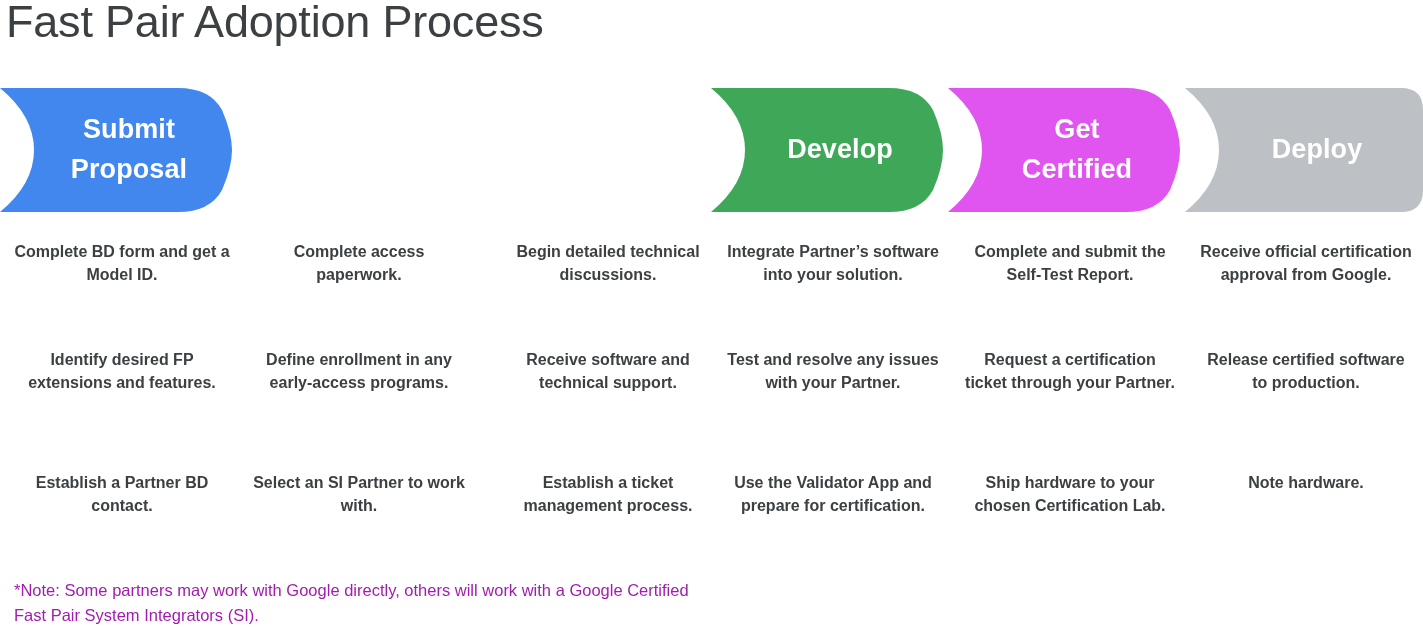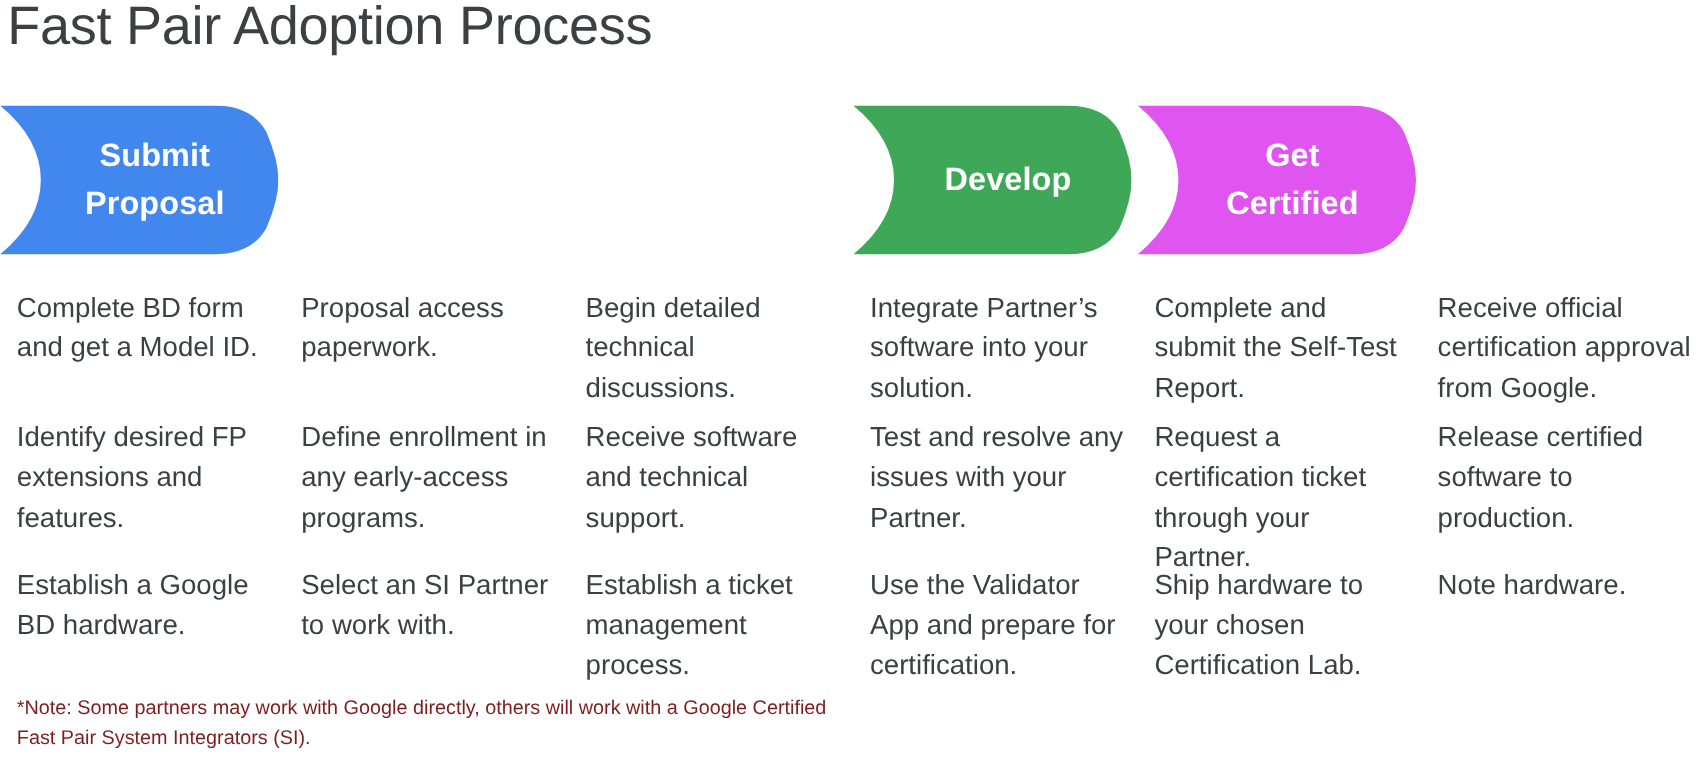--- a/index.html
+++ b/index.html
@@ -65,40 +65,41 @@
     left:0; width:1423px;
   }
   .brow.r0{ top:0px; }
   .brow.r1{ top:108px; }
   .brow.r2{ top:231px; }
 
   .bcell{
     position:absolute;
     top:0;
     width:216px;
-    font-size:23px;
+    font-size:16px;
     line-height:1.45;
     color:#3c4043;
-    font-weight:400;
+    font-weight:700;
+    text-align:center;
   }
   .c0{ left:14px; }
   .c1{ left:251px; }
-  .c2{ left:488px; }
+  .c2{ left:500px; }
   .c3{ left:725px; }
   .c4{ left:962px; }
   .c5{ left:1198px; }
 
   
   .footnote{
     position:absolute;
     left:14px; top:578px;
     width:700px;
     font-size:16.5px;
     line-height:1.5;
-    color:#7f1d1d;
+    color:#a21caf;
   }
 </style>
 </head>
 <body>
 
 <div class="page-title">Fast Pair Adoption Process</div>
 
 <div class="chevron-band">
 
   <div class="chevron" style="left:0px; width:232px;">
@@ -119,45 +120,51 @@
   </div>
 
   <div class="chevron" style="left:948px; width:232px;">
     <svg class="chev-shape" viewBox="0 0 232 124" preserveAspectRatio="none">
       <path d="M 0 0 L 178 0 Q 210 0 222 22 Q 232 45 232 62 Q 232 79 222 102 Q 210 124 178 124 L 0 124 Q 34 96 34 62 Q 34 28 0 0 Z" fill="#E055F0"></path>
     </svg>
     <div class="chev-label">Get
 Certified</div>
   </div>
 
+  <div class="chevron" style="left:1185px; width:238px;">
+    <svg class="chev-shape" viewBox="0 0 238 124" preserveAspectRatio="none">
+      <path d="M 0 0 L 216 0 Q 238 0 238 22 L 238 102 Q 238 124 216 124 L 0 124 Q 34 96 34 62 Q 34 28 0 0 Z" fill="#BDC1C6"></path>
+    </svg>
+    <div class="chev-label">Deploy</div>
+  </div>
 
 </div>
 
 <div class="bullets">
 
   <div class="brow r0">
     <div class="bcell c0">Complete BD form and get a Model ID.</div>
-    <div class="bcell c1">Proposal access paperwork.</div>
+    <div class="bcell c1">Complete access paperwork.</div>
     <div class="bcell c2">Begin detailed technical discussions.</div>
     <div class="bcell c3">Integrate Partner’s software into your solution.</div>
     <div class="bcell c4">Complete and submit the Self-Test Report.</div>
     <div class="bcell c5">Receive official certification approval from Google.</div>
   </div>
 
   <div class="brow r1">
     <div class="bcell c0">Identify desired FP extensions and features.</div>
     <div class="bcell c1">Define enrollment in any early-access programs.</div>
     <div class="bcell c2">Receive software and technical support.</div>
     <div class="bcell c3">Test and resolve any issues with your Partner.</div>
     <div class="bcell c4">Request a certification ticket through your Partner.</div>
     <div class="bcell c5">Release certified software to production.</div>
   </div>
 
   <div class="brow r2">
-    <div class="bcell c0">Establish a Google BD hardware.</div>
+    <div class="bcell c0">Establish a Partner BD contact.</div>
     <div class="bcell c1">Select an SI Partner to work with.</div>
     <div class="bcell c2">Establish a ticket management process.</div>
     <div class="bcell c3">Use the Validator App and prepare for certification.</div>
     <div class="bcell c4">Ship hardware to your chosen Certification Lab.</div>
     <div class="bcell c5">Note hardware.</div>
   </div>
 
 </div>
 
 <div class="footnote">*Note: Some partners may work with Google directly, others will work with a Google Certified Fast Pair System Integrators (SI).</div>

